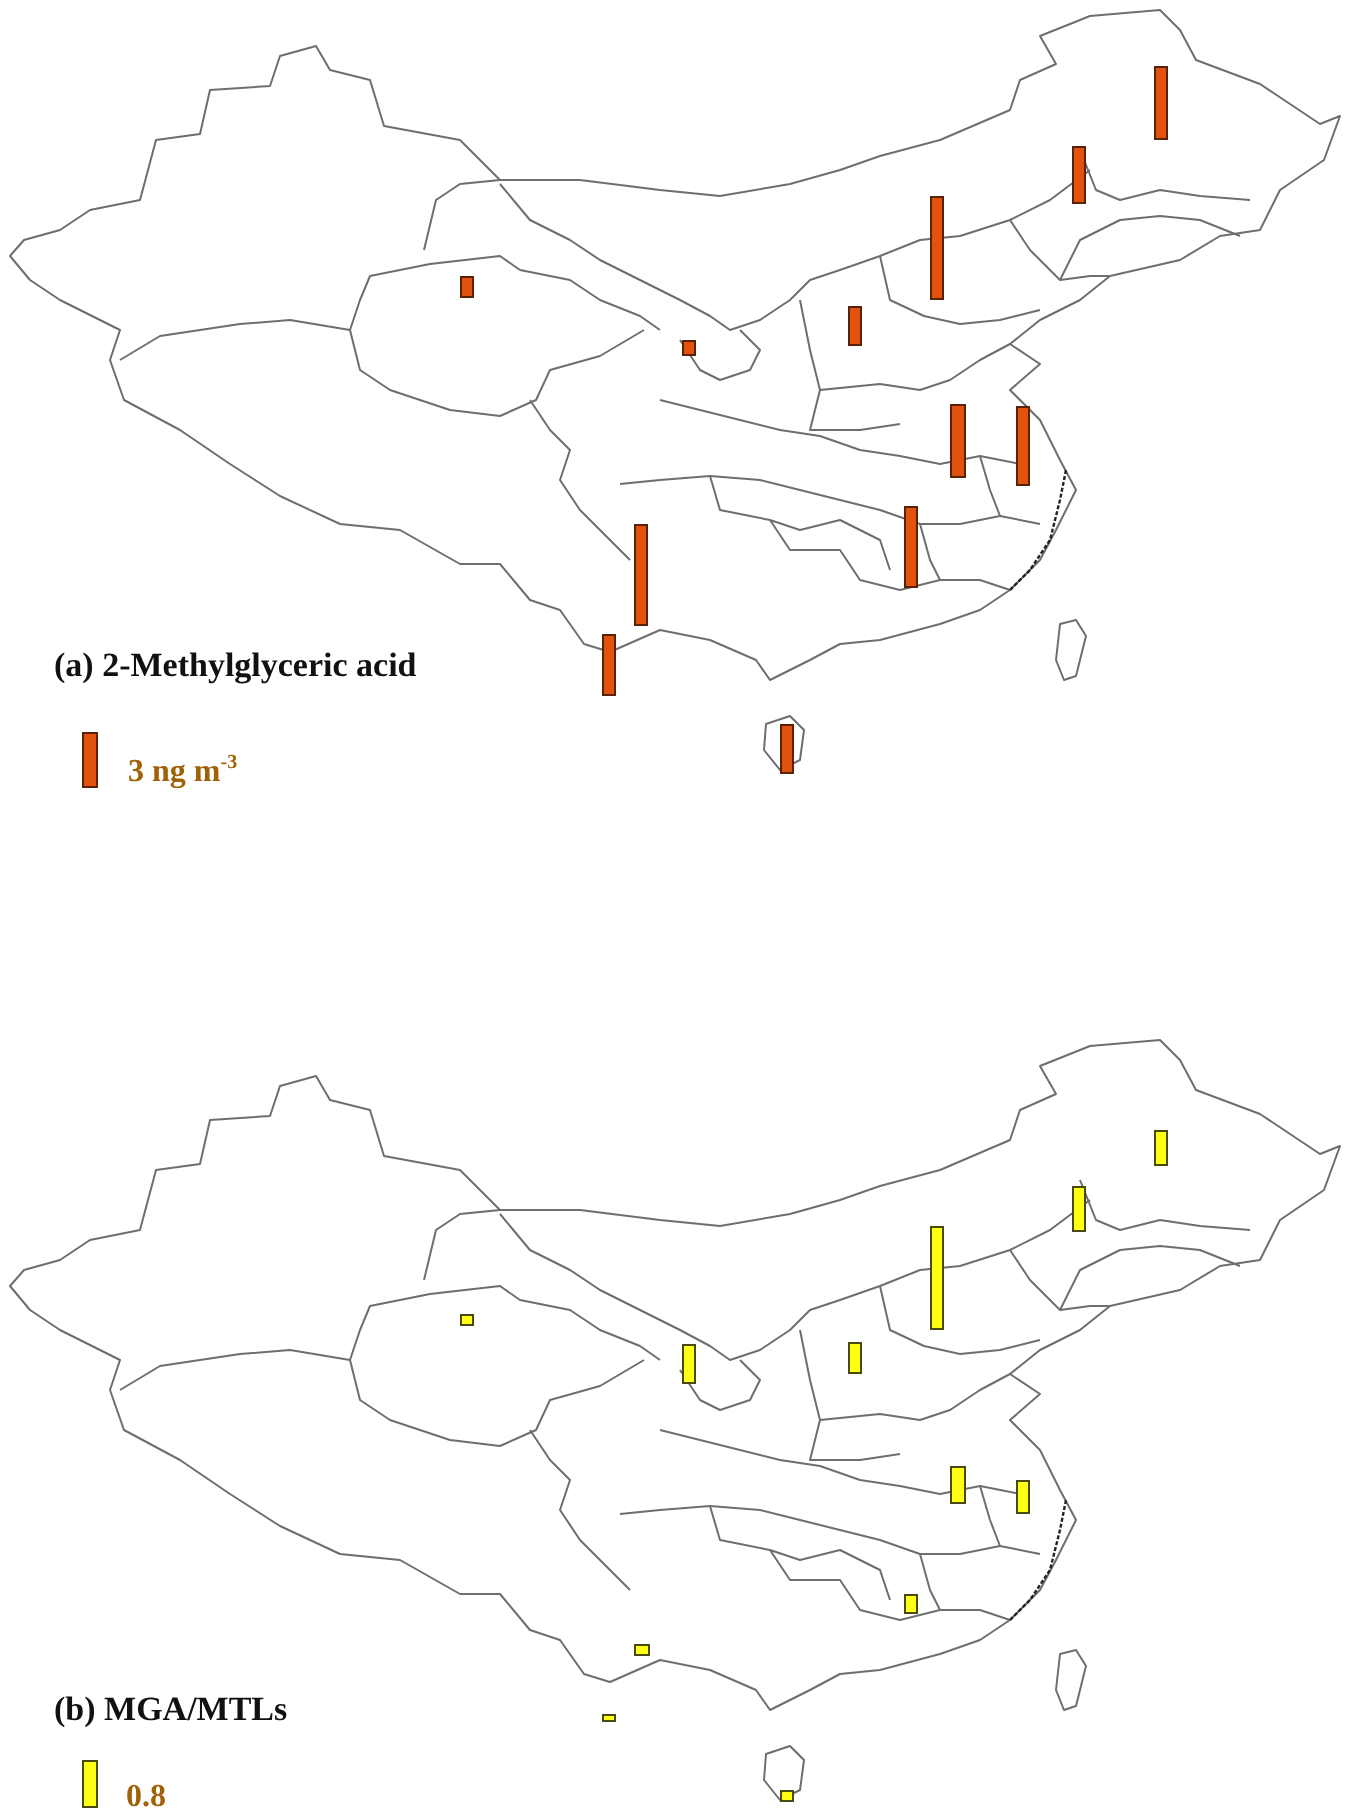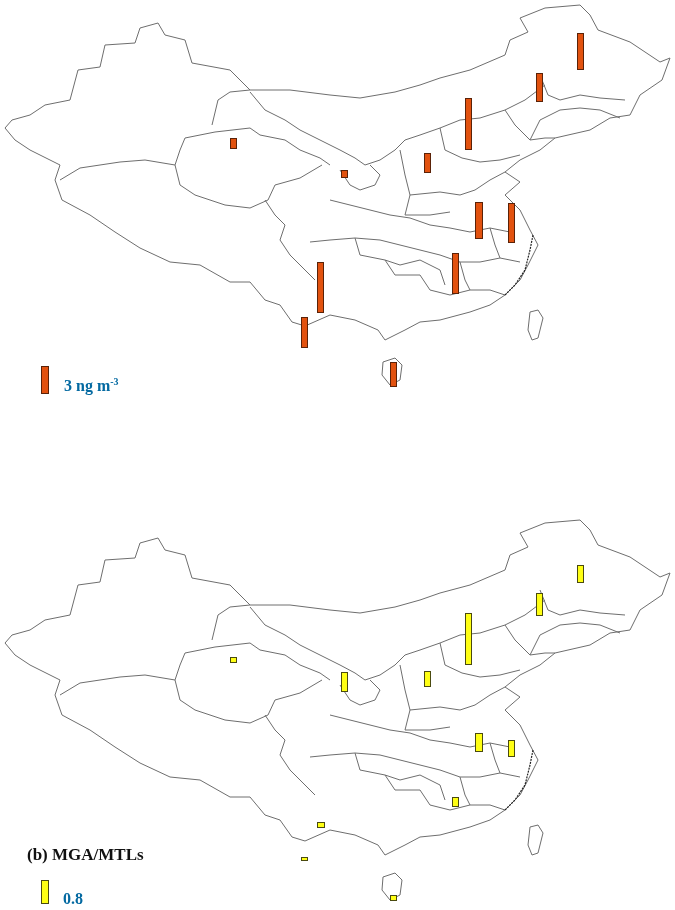--- a/index.html
+++ b/index.html
@@ -7,21 +7,21 @@
   .panel { position:absolute; left:0; width:675px; }
   .panel-a { top:0; height:455px; }
   .panel-b { top:510px; height:400px; }
   svg.map { position:absolute; left:0; top:0; }
   .border { fill:none; stroke:#6e6e6e; stroke-width:1; stroke-linejoin:round; }
   .coast { fill:none; stroke:#222; stroke-width:1.2; stroke-dasharray:2 1; }
   .bar { position:absolute; box-sizing:border-box; border:1px solid #3a2a10; }
   .bar-a { background:#e2520f; border-color:#5a2208; }
   .bar-b { background:#ffff14; border-color:#4a4a10; }
   .label { position:absolute; font-weight:bold; font-size:17px; color:#111; white-space:nowrap; }
-  .legend-val { position:absolute; font-weight:bold; font-size:16px; color:#0369a1; white-space:nowrap; }
+  .legend-val { position:absolute; font-weight:bold; font-size:16px; color:#a16207; white-space:nowrap; }
   .legend-val sup { font-size:10px; }
 </style>
 </head>
 <body>
 
 <div class="panel panel-a">
   <svg class="map" width="675" height="455" viewBox="0 0 675 455">
     <g>
 
       <path class="border" d="M5,128 L12,120 L30,115 L45,105 L70,100 L78,70 L100,67 L105,45 L135,43 L140,28 L158,23 L165,35 L185,40 L192,63 L230,70 L250,90 L290,90 L330,95 L360,98 L395,92 L420,85 L440,78 L470,70 L505,55 L510,40 L528,32 L520,18 L545,8 L580,5 L590,15 L598,30 L630,42 L660,62 L670,58 L662,80 L640,95 L630,115 L610,118 L590,130 L555,138 L540,150 L520,160 L505,172 L520,182 L505,195 L520,210 L530,230 L538,245 L528,265 L520,280 L505,295 L490,305 L470,312 L440,320 L420,322 L405,330 L385,340 L378,330 L355,320 L330,315 L305,326 L292,322 L280,305 L265,300 L250,282 L230,282 L200,265 L170,262 L140,248 L115,232 L90,215 L62,200 L55,180 L60,165 L30,150 L15,140 Z"></path>
@@ -58,20 +58,21 @@
   <div class="bar bar-a" style="left:424px;top:153px;width:7px;height:20px;"></div>
   <div class="bar bar-a" style="left:230px;top:138px;width:7px;height:11px;"></div>
   <div class="bar bar-a" style="left:341px;top:170px;width:7px;height:8px;"></div>
   <div class="bar bar-a" style="left:475px;top:202px;width:8px;height:37px;"></div>
   <div class="bar bar-a" style="left:508px;top:203px;width:7px;height:40px;"></div>
   <div class="bar bar-a" style="left:452px;top:253px;width:7px;height:41px;"></div>
   <div class="bar bar-a" style="left:317px;top:262px;width:7px;height:51px;"></div>
   <div class="bar bar-a" style="left:301px;top:317px;width:7px;height:31px;"></div>
   <div class="bar bar-a" style="left:390px;top:362px;width:7px;height:25px;"></div>
 
+  <div class="label" style="left:27px;top:323px;">(a) 2-Methylglyceric acid</div>
   <div class="bar bar-a" style="left:41px;top:366px;width:8px;height:28px;"></div>
   <div class="legend-val" style="left:64px;top:376px;">
     <span>3 ng m</span><sup>-3</sup>
   </div>
 </div>
 
 <div class="panel panel-b">
   <svg class="map" width="675" height="400" viewBox="0 510 675 400">
     <g transform="translate(0,515)">
       <path class="border" d="M5,128 L12,120 L30,115 L45,105 L70,100 L78,70 L100,67 L105,45 L135,43 L140,28 L158,23 L165,35 L185,40 L192,63 L230,70 L250,90 L290,90 L330,95 L360,98 L395,92 L420,85 L440,78 L470,70 L505,55 L510,40 L528,32 L520,18 L545,8 L580,5 L590,15 L598,30 L630,42 L660,62 L670,58 L662,80 L640,95 L630,115 L610,118 L590,130 L555,138 L540,150 L520,160 L505,172 L520,182 L505,195 L520,210 L530,230 L538,245 L528,265 L520,280 L505,295 L490,305 L470,312 L440,320 L420,322 L405,330 L385,340 L378,330 L355,320 L330,315 L305,326 L292,322 L280,305 L265,300 L250,282 L230,282 L200,265 L170,262 L140,248 L115,232 L90,215 L62,200 L55,180 L60,165 L30,150 L15,140 Z"></path>

